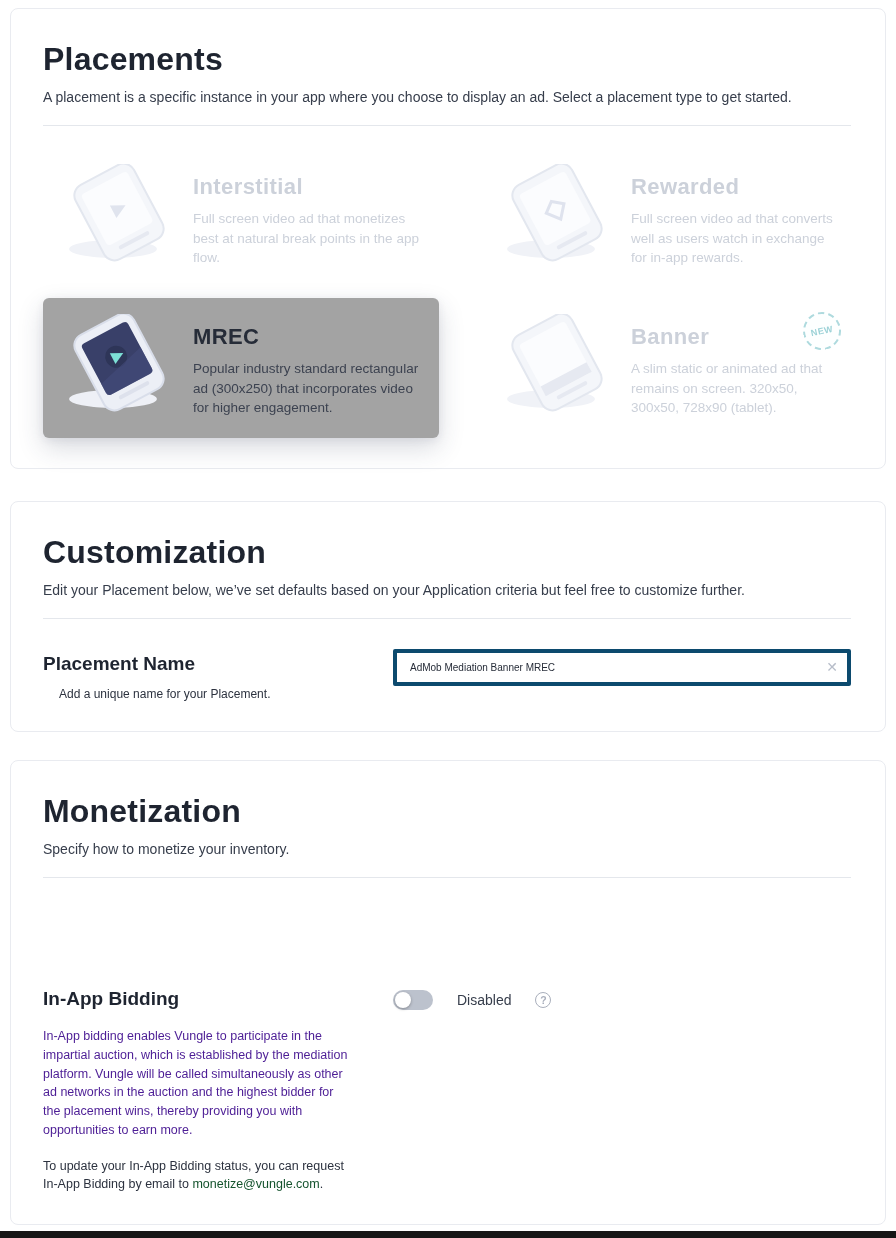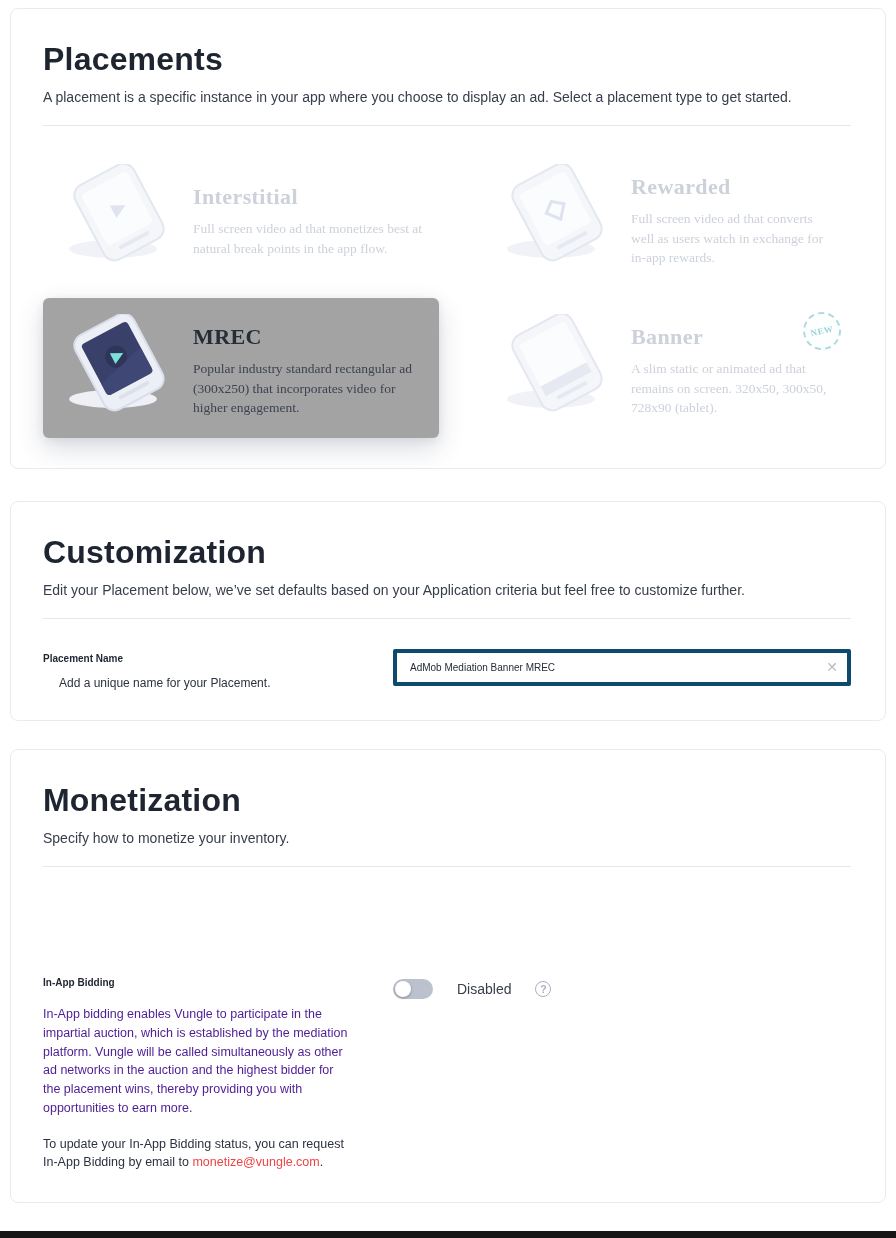--- a/index.html
+++ b/index.html
@@ -19,60 +19,60 @@
   .divider { border:none; border-top:1px solid #e4e7ec; margin-top:20px; }
 
   
   .types-grid {
     margin-top:22px;
     display:grid; grid-template-columns:396px 1fr; column-gap:42px; row-gap:10px;
   }
   .tile {
     display:flex; align-items:center;
     padding:20px 14px 20px 18px; border-radius:6px; min-height:128px;
-    position:relative; cursor:pointer;font-family:Liberation Serif, serif;
+    position:relative; cursor:pointer;
   }
   .tile-icon { flex:0 0 118px; margin-top:-4px; }
   .tile-texts { flex:1; padding-left:14px; padding-top:6px; }
   .tile-title { font-size:22px; font-weight:700; color:#ccd1da; letter-spacing:.4px; }
   .tile-desc { font-size:13.5px; line-height:1.45; color:#ccd1da; margin-top:9px; max-width:252px; }
   .tile.selected { background:#a3a3a3; box-shadow:0 10px 26px rgba(45,55,85,.18), 0 2px 8px rgba(45,55,85,.08); }
   .tile.selected .tile-title { color:#262c38; }
   .tile.selected .tile-desc { color:#3c4250; }
   .new-badge {
     position:absolute; top:14px; right:10px;
     width:38px; height:38px; border-radius:50%;
     border:2px dashed #aedade; color:#9cd2d7;
     display:flex; align-items:center; justify-content:center;
     font-size:9px; font-weight:700; letter-spacing:.5px;
     transform:rotate(-12deg); background:#fdffff;
   }
 
   
   .form-row { margin-top:30px; display:flex; align-items:flex-start; }
   .form-left { width:350px; padding-top:4px; }
-  .field-label { font-size:10px; font-weight:700; color:#1e2430; }
+  .field-label { font-size:19px; font-weight:700; color:#1e2430; }
   .field-help { font-size:12px; color:#2c323f; margin-top:12px;margin-left:16px; }
   .input-wrap { flex:1; position:relative; }
   .text-input {
     width:100%; height:37px; border:4px solid #0c4a6e; border-radius:2px;
     padding:0 34px 0 13px; font-size:10px; color:#262c38;
     font-family:"Liberation Sans","DejaVu Sans",sans-serif; outline:none; background:#fff;
   }
   .input-clear {
     position:absolute; right:10px; top:9px; width:18px; height:18px;
     color:#b7bdc9; font-size:14px; line-height:18px; text-align:center; cursor:pointer;
   }
 
   
   .bidding-row { margin-top:110px; display:flex; align-items:flex-start; }
   .bidding-left { width:350px; }
   .bidding-desc { font-size:12.5px; line-height:1.5; color:#4c1d95; margin-top:17px; max-width:308px; }
   .bidding-update { font-size:12.5px; line-height:1.5; color:#2c323f; margin-top:17px; max-width:308px; }
-  .bidding-link { color:#ef4444; text-decoration:none; cursor:pointer; }
+  .bidding-link { color:#14532d; text-decoration:none; cursor:pointer; }
   .bidding-right { flex:1; display:flex; align-items:center; gap:24px; padding-top:2px; }
   .toggle {
     width:40px; height:20px; border-radius:10px; background:#bcc2cd;
     position:relative; cursor:pointer; flex:0 0 40px;
   }
   .toggle-knob {
     position:absolute; left:2px; top:2px; width:16px; height:16px; border-radius:50%;
     background:#fff; box-shadow:0 1px 3px rgba(0,0,0,.3);
   }
   .toggle-status { font-size:14px; color:#363d4b; }

